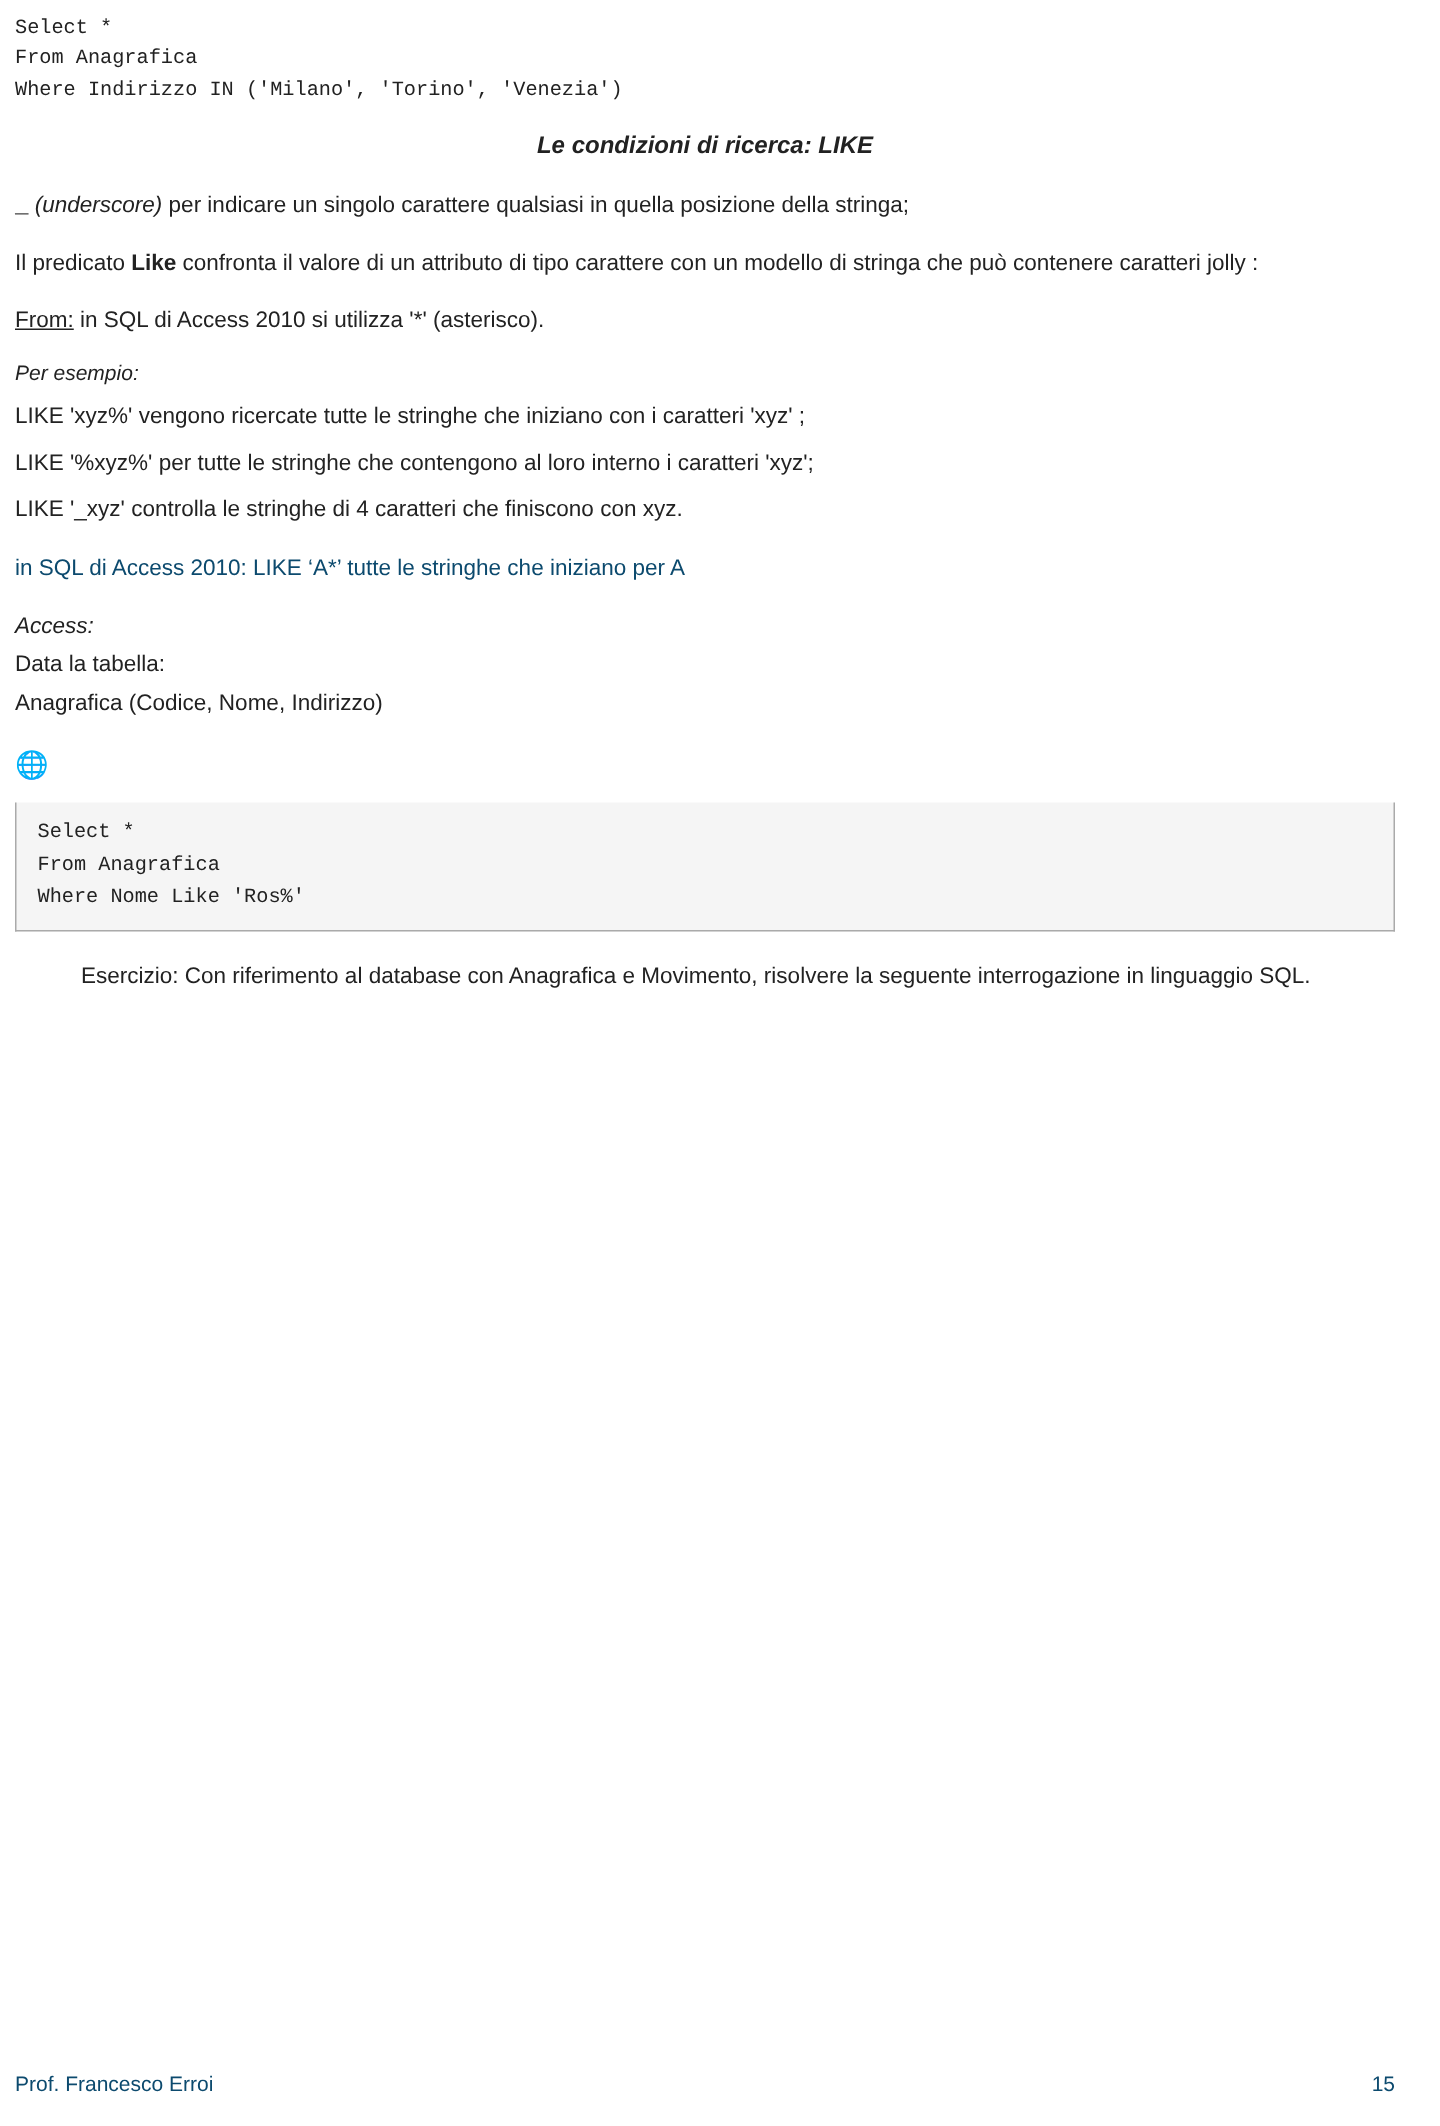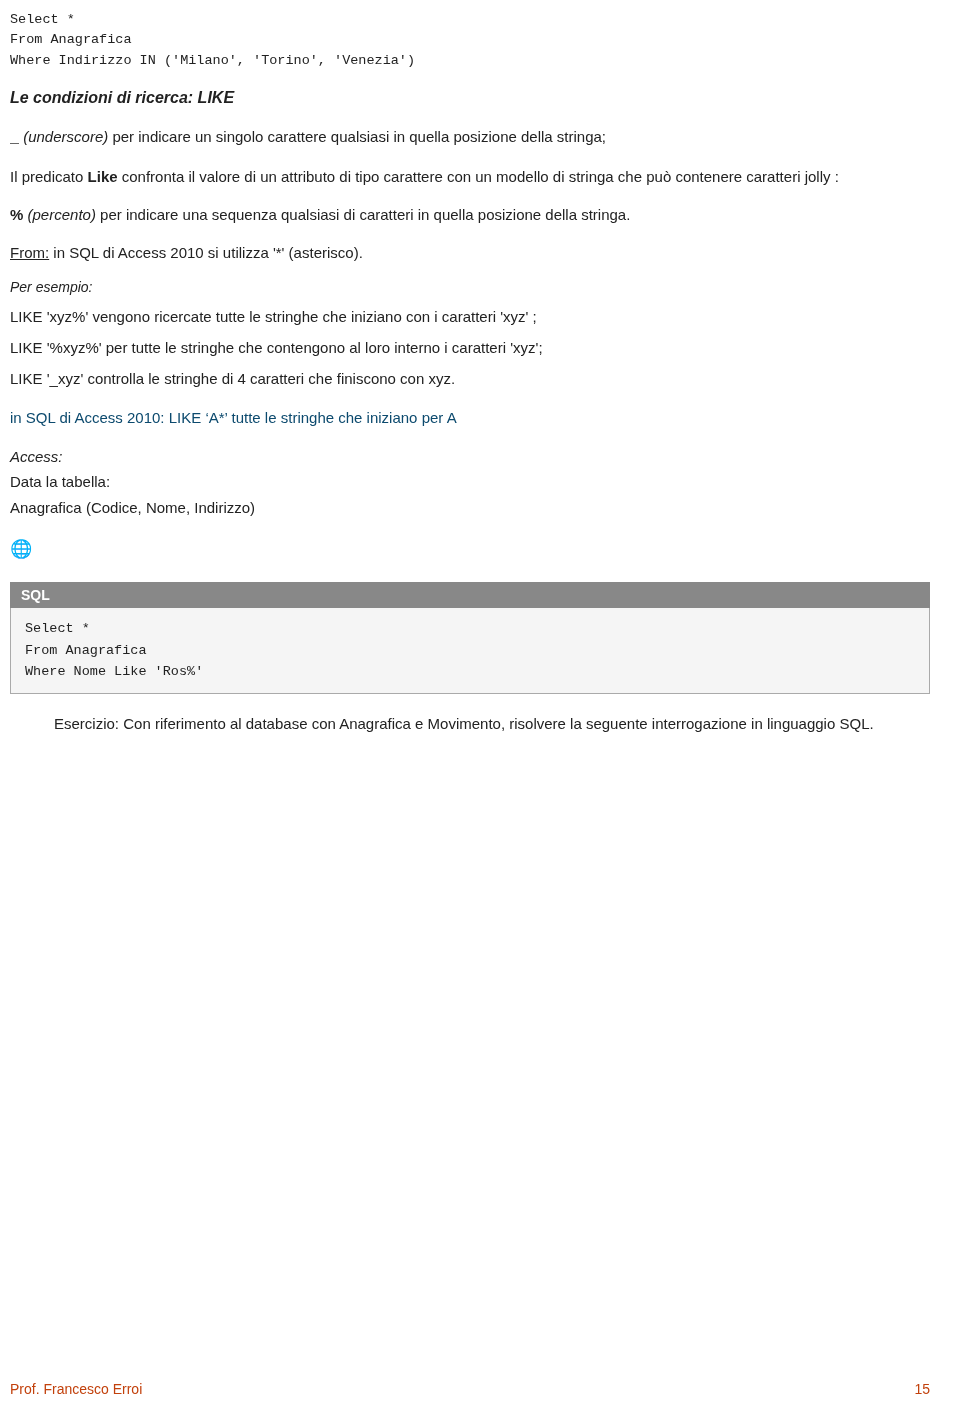--- a/index.html
+++ b/index.html
@@ -17,20 +17,21 @@
       max-width: 960px;
     }
     .code-block-top {
       font-family: 'Courier New', Courier, monospace;
       font-size: 13.5px;
       color: #222;
       line-height: 1.5;
       margin-bottom: 18px;
     }
     .section-title {
+      text-align: center;
       font-size: 16px;
       font-weight: normal;
       margin-bottom: 18px;
       margin-top: 10px;
     }
     .section-title strong {
       font-style: italic;
       font-weight: bold;
     }
     .paragraph {
@@ -119,21 +120,21 @@
       margin-left: 44px;
     }
     .footer {
       position: absolute;
       bottom: 20px;
       left: 10px;
       right: 30px;
       display: flex;
       justify-content: space-between;
       font-size: 14px;
-      color: #c2410c;
+      color: #0c4a6e;
     }
     .underscore-word {
       font-family: 'Courier New', Courier, monospace;
     }
   </style>
 </head>
 <body>
 
 <div class="page">
 
@@ -150,23 +151,20 @@
   </div>
 
   <p class="paragraph">
     <span class="underscore-word">_</span> <span class="italic">(underscore)</span> per indicare un singolo carattere qualsiasi in quella posizione della stringa;
   </p>
 
   <p class="paragraph">
     Il predicato <span class="bold">Like</span> confronta il valore di un attributo di tipo carattere con un modello di stringa che può contenere caratteri jolly :
   </p>
 
-  <p class="paragraph">
-    <span class="bold">%</span> <span class="italic">(percento)</span> per indicare una sequenza qualsiasi di caratteri in quella posizione della stringa.
-  </p>
 
   <p class="nota">
     <span class="nota-label">From:</span> in SQL di Access 2010 si utilizza '*' (asterisco).
   </p>
 
   <p class="per-esempio">Per esempio:</p>
 
   <div class="like-list">
     <p>LIKE 'xyz%' vengono ricercate tutte le stringhe che iniziano con i caratteri 'xyz' ;</p>
     <p>LIKE '%xyz%' per tutte le stringhe che contengono al loro interno i caratteri 'xyz';</p>
@@ -181,21 +179,20 @@
     <span class="esempio-label">Access:</span><br>
     <span>Data la tabella:</span><br>
     <span>Anagrafica (<span class="underline">Codice</span>, Nome, Indirizzo)</span>
   </div>
 
   <div class="bullet-item">
     <span class="bullet-icon">🌐</span>
   </div>
 
   <div>
-    <div class="sql-header">SQL</div>
     <div class="sql-body">
       <div>Select *</div>
       <div>From Anagrafica</div>
       <div>Where Nome Like 'Ros%'</div>
     </div>
   </div>
 
   <p class="esercizio">
     <span class="bold">Esercizio:</span>
     <span> Con riferimento al database con Anagrafica e Movimento, risolvere la seguente interrogazione in linguaggio SQL.</span>

